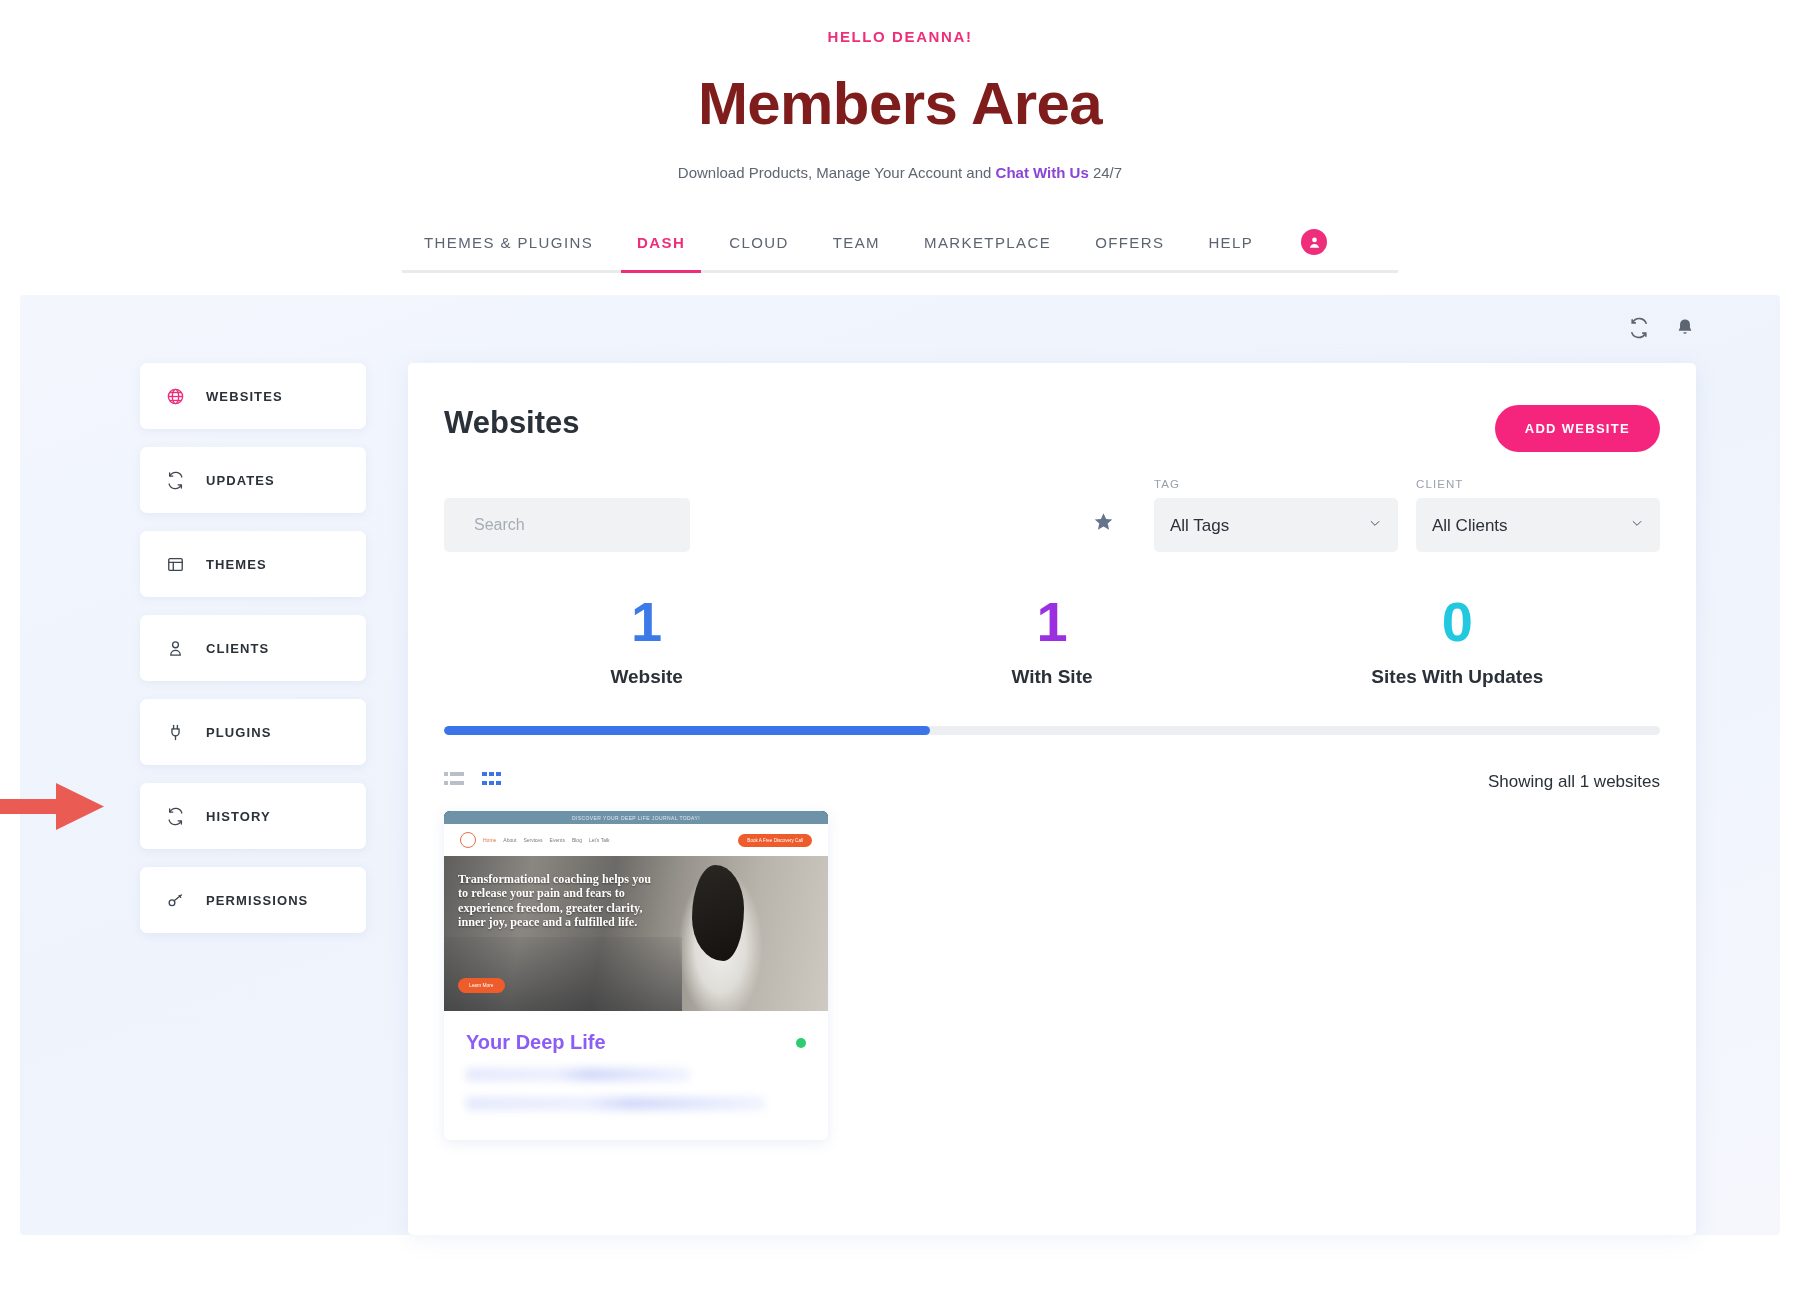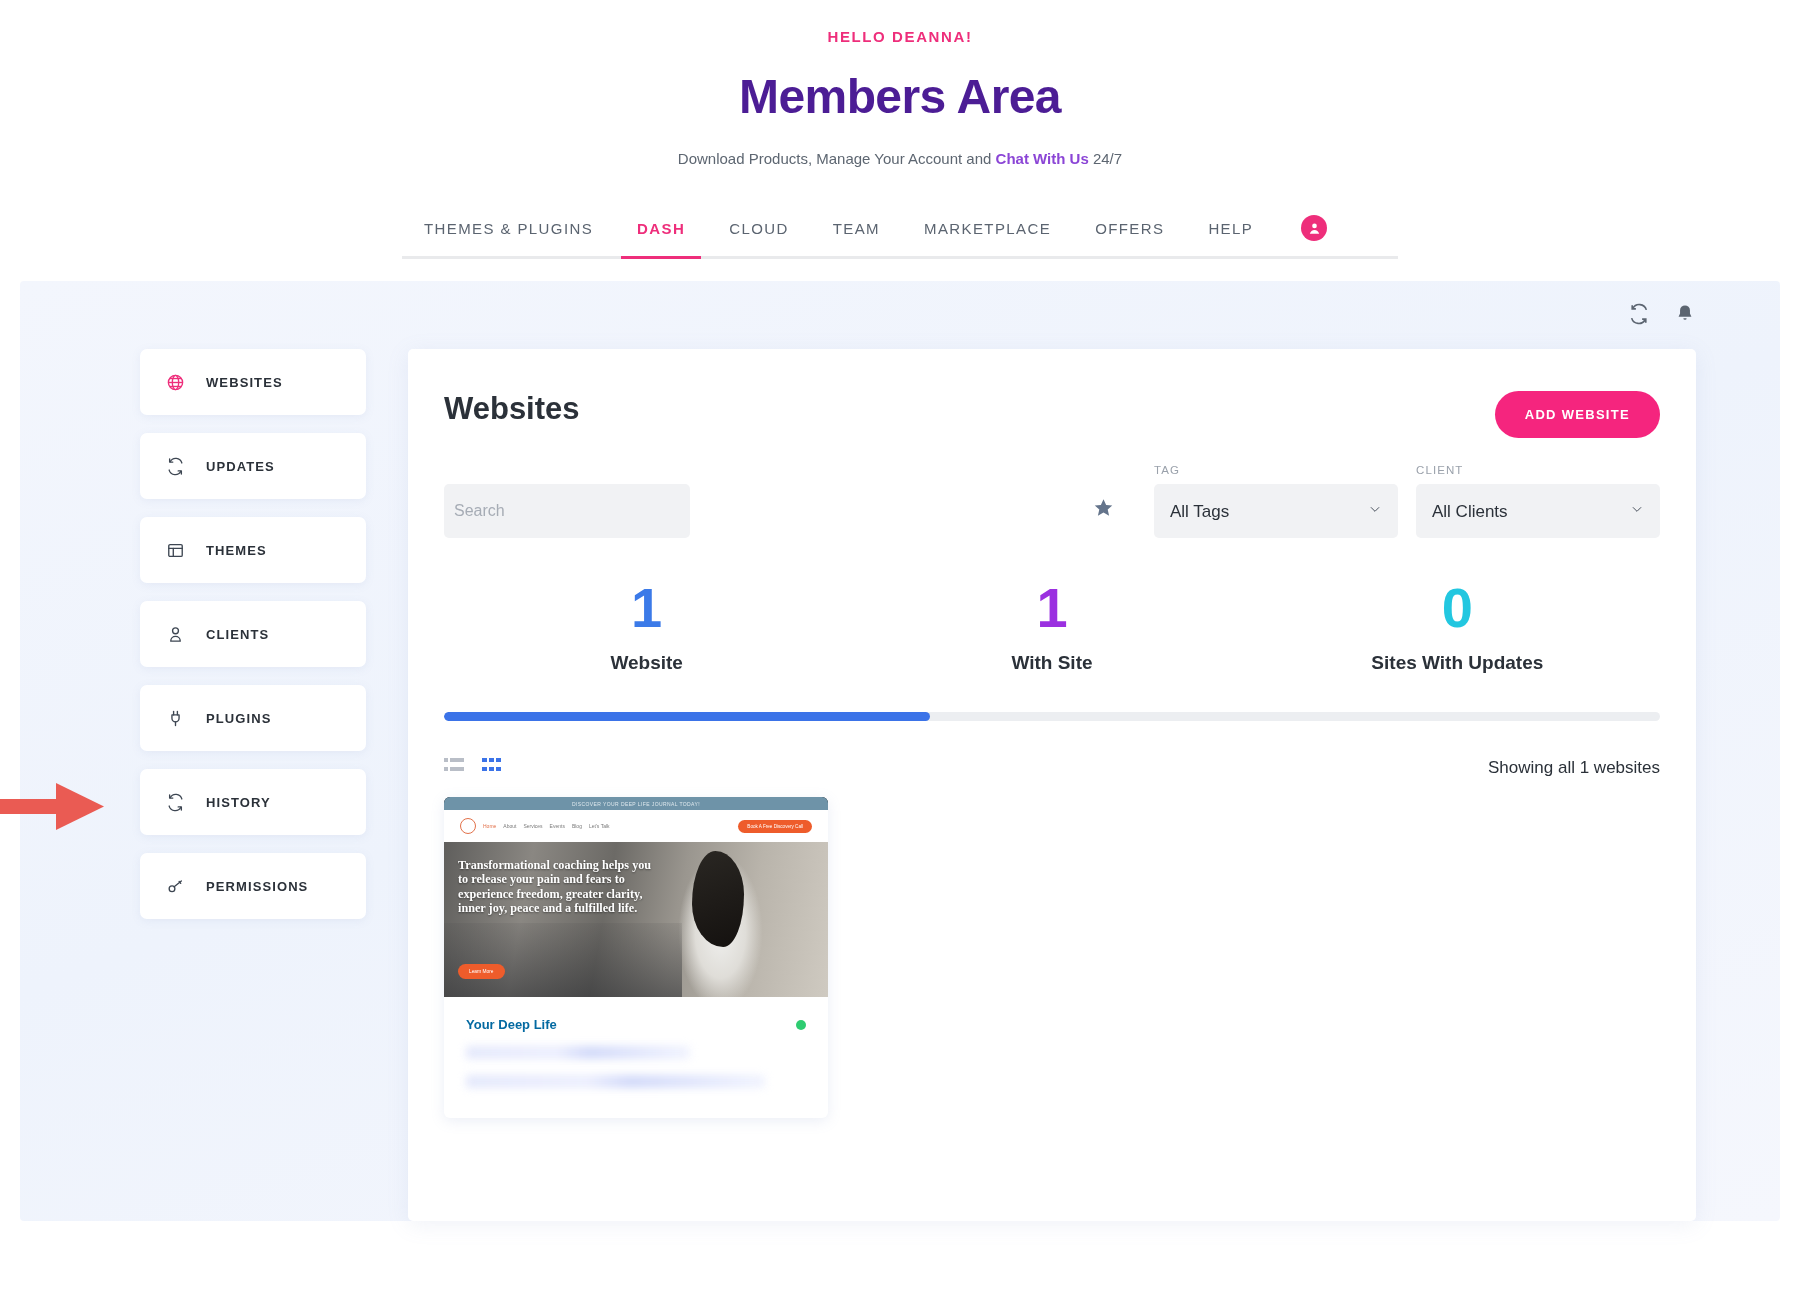--- a/index.html
+++ b/index.html
@@ -10,22 +10,22 @@
     overflow: hidden;
   }
 
   
   .hero { padding-top: 28px; text-align: center; }
   .hello {
     color: #ee2e7b; font-size: 15px; font-weight: 700;
     letter-spacing: 1.6px; text-transform: uppercase;
   }
   .hero-title {
-    margin-top: 24px; font-size: 48px; font-weight: 700;
-    color: #4c1d95; letter-spacing: -0.6px;
+    margin-top: 24px; font-size: 60px; font-weight: 700;
+    color: #7f1d1d; letter-spacing: -0.6px;
   }
   .hero-sub {
     margin-top: 26px; font-size: 15px; color: #5d6671; font-weight: 400;
   }
   .hero-sub .chat { color: #8b45d6; font-weight: 700; }
 
   
   .nav-wrap {
     margin-top: 48px; position: relative;
     width: 996px; margin-left: auto; margin-right: auto;
@@ -107,21 +107,21 @@
     padding: 16px 30px; font-size: 13px; font-weight: 700; letter-spacing: 1.3px;
     text-transform: uppercase; cursor: pointer;
     font-family: "Liberation Sans", sans-serif;
   }
 
   .filters {
     margin-top: 26px; display: flex; align-items: flex-end; gap: 0;
   }
   .search-box {
     width: 246px; height: 54px; background: #f1f2f4; border: none;
-    border-radius: 5px; padding: 0 10px; font-size: 16px; color: #3d4652;
+    border-radius: 5px; padding: 0 30px; font-size: 16px; color: #3d4652;
     font-family: "Liberation Sans", sans-serif;
   }
   .search-box::placeholder { color: #a6acb5; }
   .star-btn { margin-left: auto; margin-right: 22px; margin-bottom: 16px; cursor: pointer; }
   .star-btn svg { width: 21px; height: 21px; fill: #64748b; }
   .field { width: 244px; margin-left: 18px; }
   .field-label {
     font-size: 11.5px; letter-spacing: 1.1px; color: #9aa1ab;
     text-transform: uppercase; margin-bottom: 8px; display: block;
   }
@@ -195,21 +195,21 @@
     color:#ffffff; font-family:"Liberation Serif", serif;
     font-size:12.2px; line-height:1.17; font-weight:700;
     text-shadow: 0 1px 2px rgba(0,0,0,.45);
   }
   .shot-btn {
     position:absolute; left:14px; top:122px; background:#ee5c2b; color:#fff;
     font-size:4.8px; padding:5px 11px; border-radius:9px;
   }
   .wcard-body { padding: 20px 22px 30px 22px; }
   .wcard-row { display:flex; align-items:center; justify-content:space-between; }
-  .wcard-name { font-size:13px; font-weight:700; color:#0369a1; }
+  .wcard-name { font-size:20px; font-weight:700; color:#8b5cf6; }
   .dot { width:10px; height:10px; border-radius:50%; background:#2ecc71; }
   .blur-line {
     margin-top:14px; height:13px; border-radius:3px;
     background: linear-gradient(90deg,#dfe4fb,#e8ebfd 40%, #c9d2f8 55%, #eef1fe);
     filter: blur(4px); opacity:.85;
   }
   .blur-line.w1 { width:66%; }
   .blur-line.w2 { width:88%; margin-top:16px; }
 
   

